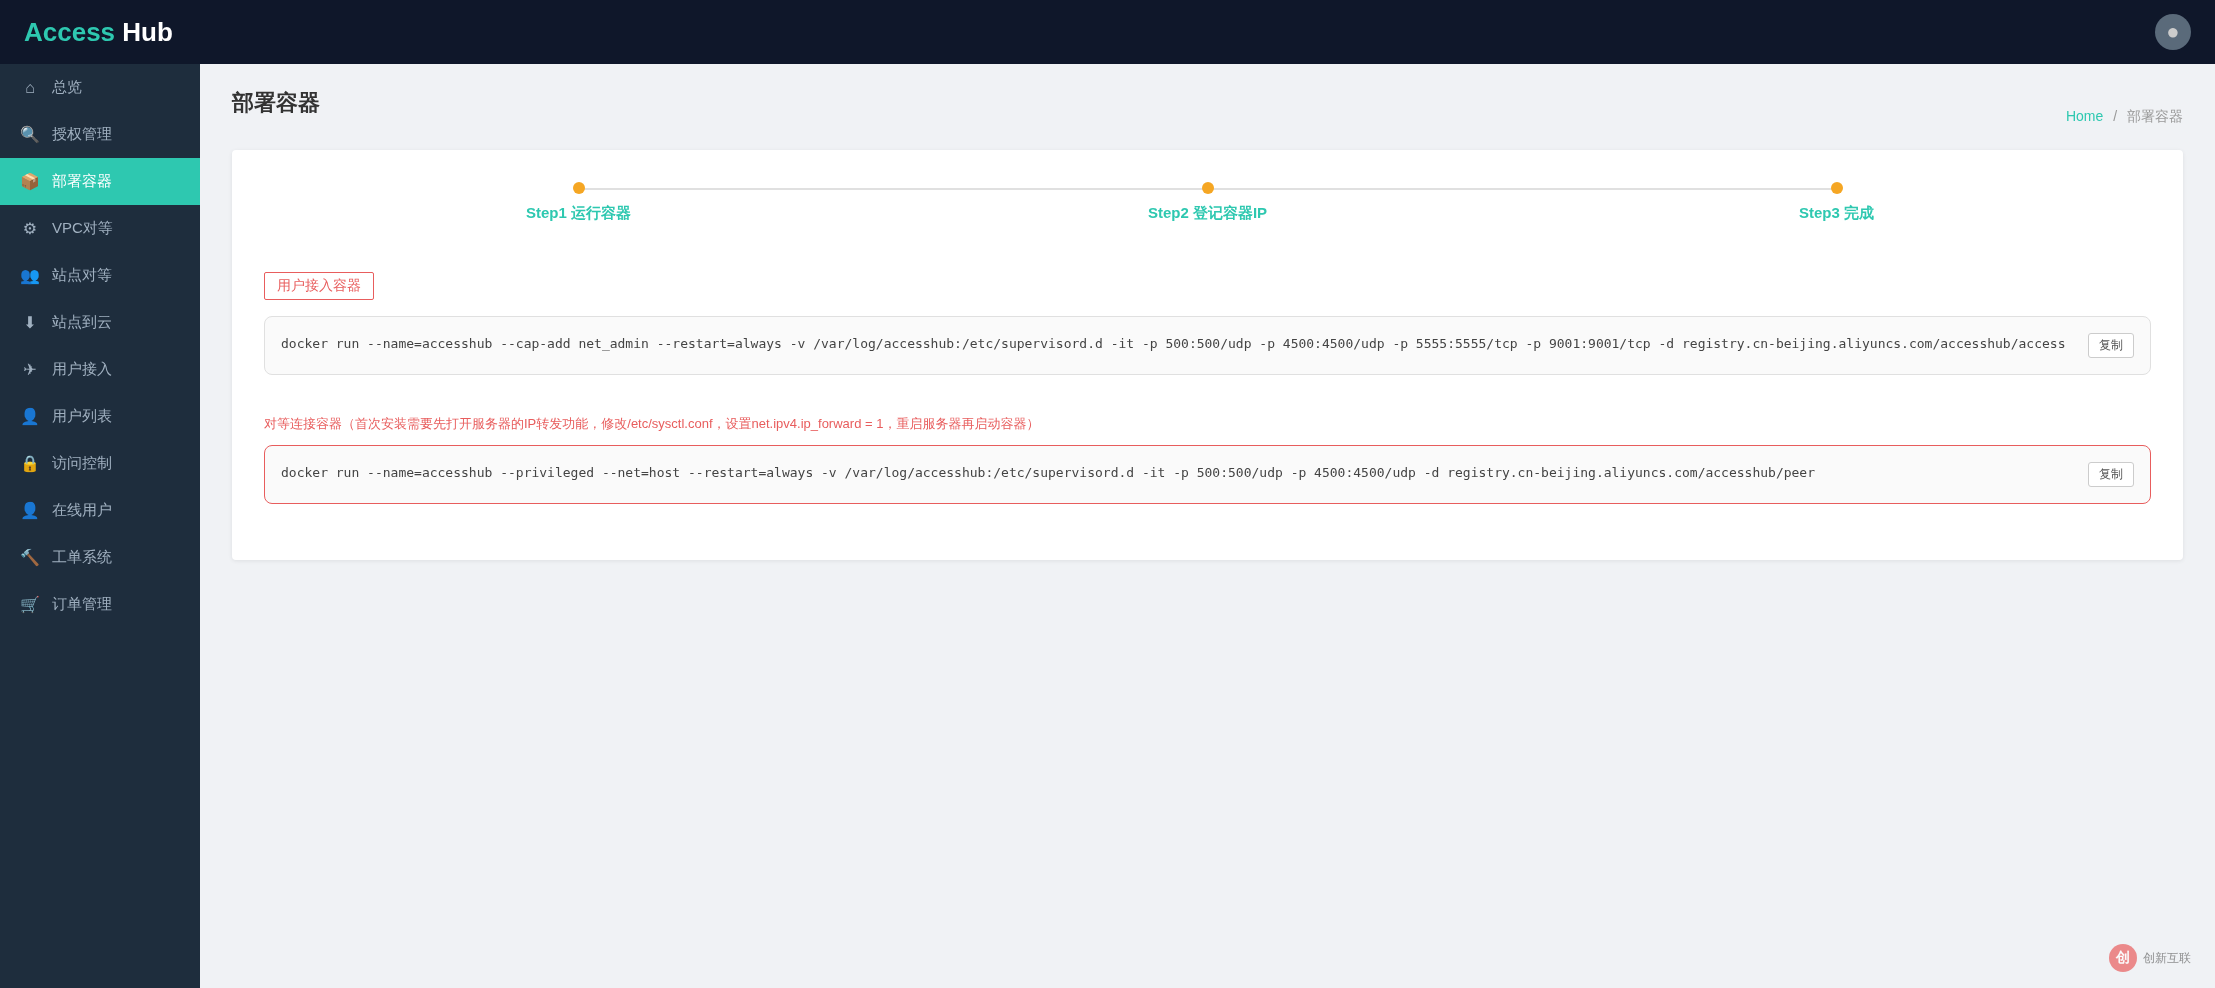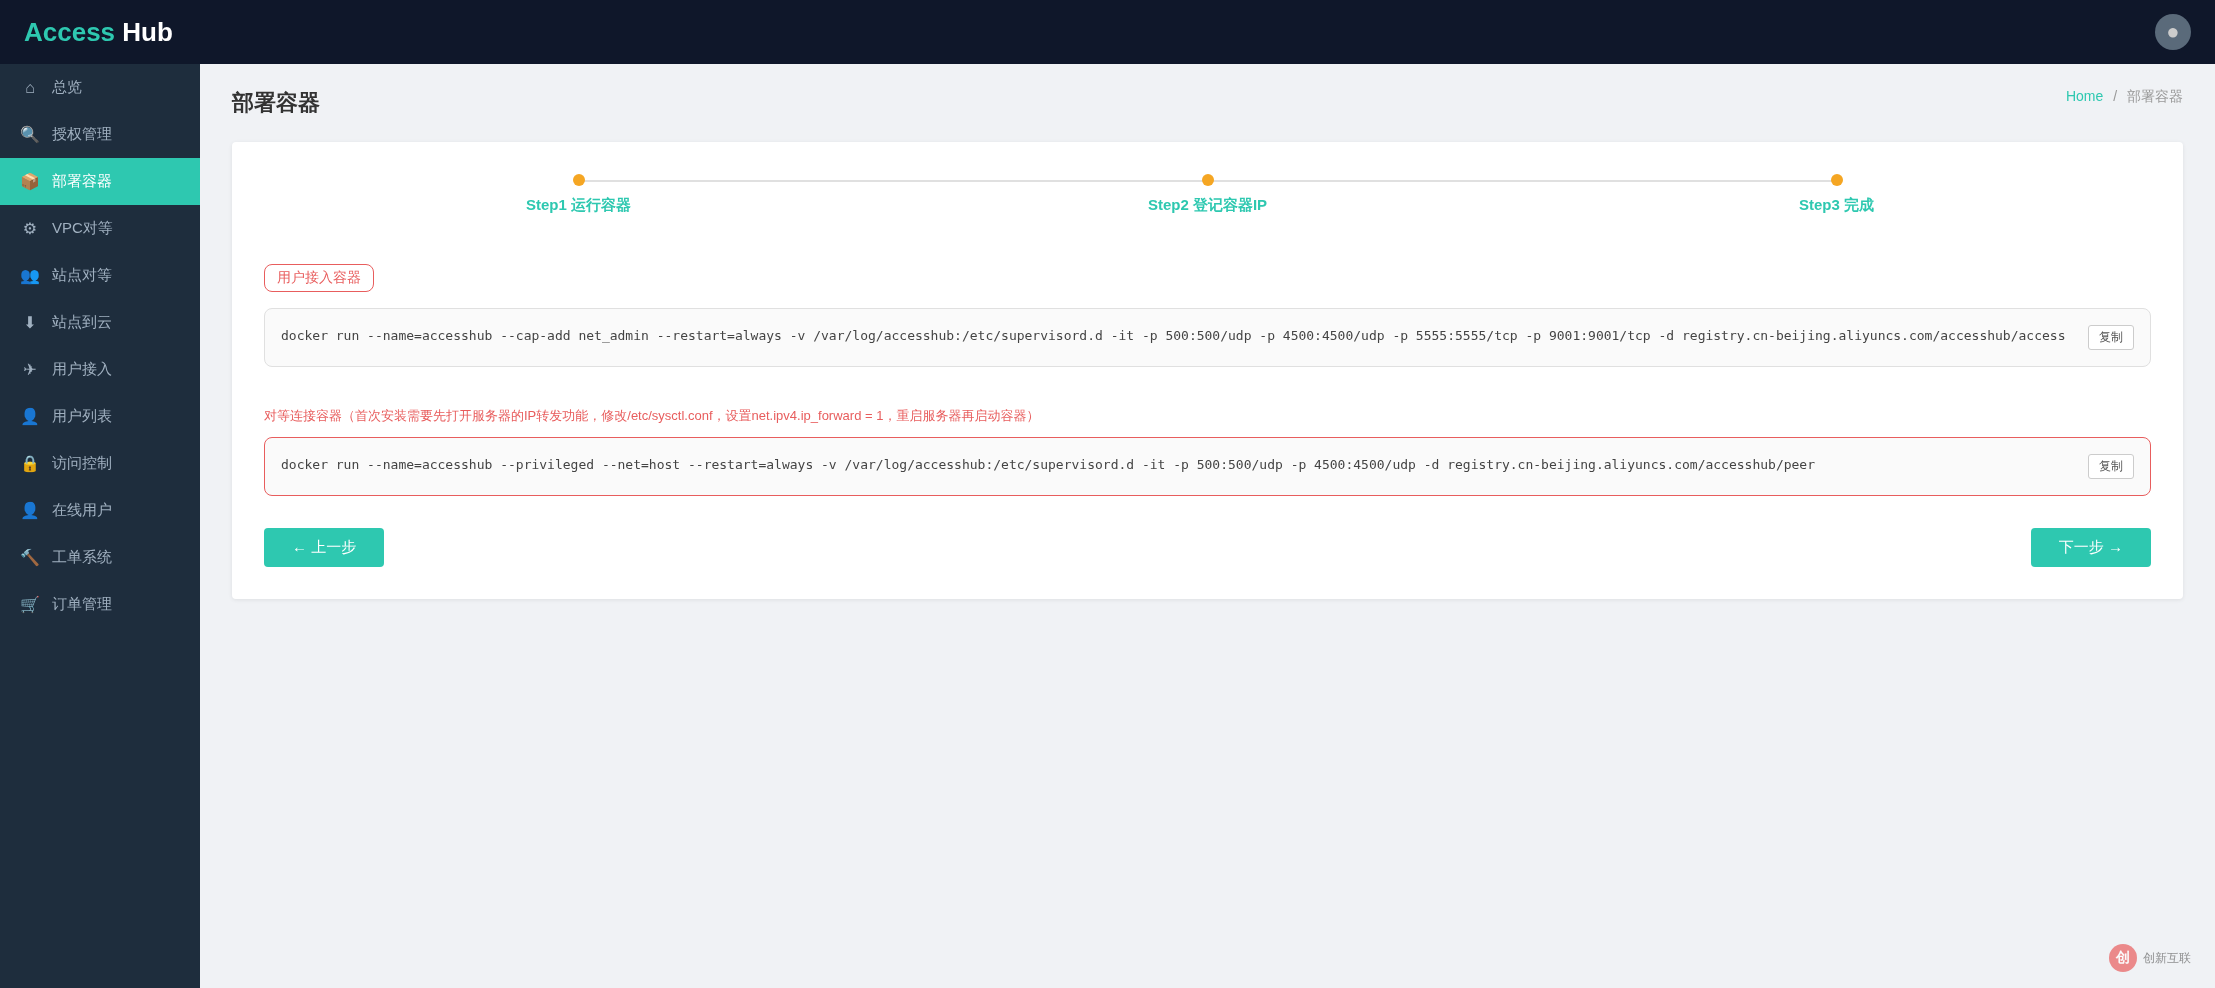--- a/index.html
+++ b/index.html
@@ -82,20 +82,21 @@
       margin-bottom: 24px;
     }
     .page-title {
       font-size: 22px;
       color: #333;
       font-weight: bold;
     }
     .breadcrumb {
       font-size: 14px;
       color: #999;
+      margin-top: 20px;
     }
     .breadcrumb a { color: #2ec8b0; text-decoration: none; }
     .breadcrumb .sep { margin: 0 6px; }
 
     
     .card {
       background: #fff;
       border-radius: 4px;
       padding: 32px;
       box-shadow: 0 1px 4px rgba(0,0,0,0.08);
@@ -136,21 +137,21 @@
     }
 
     
     .section-title {
       display: inline-block;
       color: #e85d5d;
       font-size: 14px;
       border: 1px solid #e85d5d;
       padding: 4px 12px;
       margin-bottom: 16px;
-      border-radius: 8px;
+      border-radius: 2px;
     }
 
     
     .command-box {
       background: #fafafa;
       border: 1px solid #e0e0e0;
       border-radius: 8px;
       padding: 16px;
       font-size: 13px;
       color: #444;
@@ -331,24 +332,20 @@
       </div>
 
       <div>
         <div class="warning-text">对等连接容器（首次安装需要先打开服务器的IP转发功能，修改/etc/sysctl.conf，设置net.ipv4.ip_forward = 1，重启服务器再启动容器）</div>
         <div class="command-box highlighted">
           <span class="command-text">docker run --name=accesshub --privileged --net=host --restart=always -v /var/log/accesshub:/etc/supervisord.d -it -p 500:500/udp -p 4500:4500/udp -d registry.cn-beijing.aliyuncs.com/accesshub/peer</span>
           <button class="copy-btn">复制</button>
         </div>
       </div>
 
-      <div class="footer-btns">
-        <button class="btn-prev">← 上一步</button>
-        <button class="btn-next">下一步 →</button>
-      </div>
 
     </div>
   </main>
 </div>
 
 <div class="watermark">
   <div class="watermark-icon">创</div>
   <span class="watermark-text">创新互联</span>
 </div>
 

